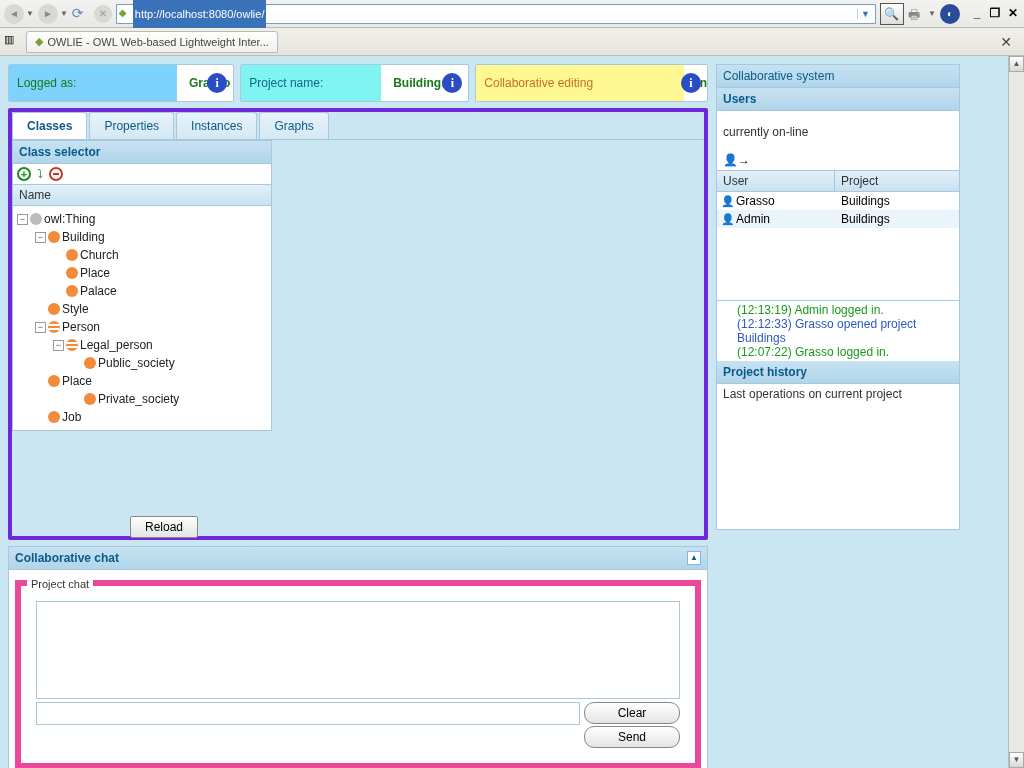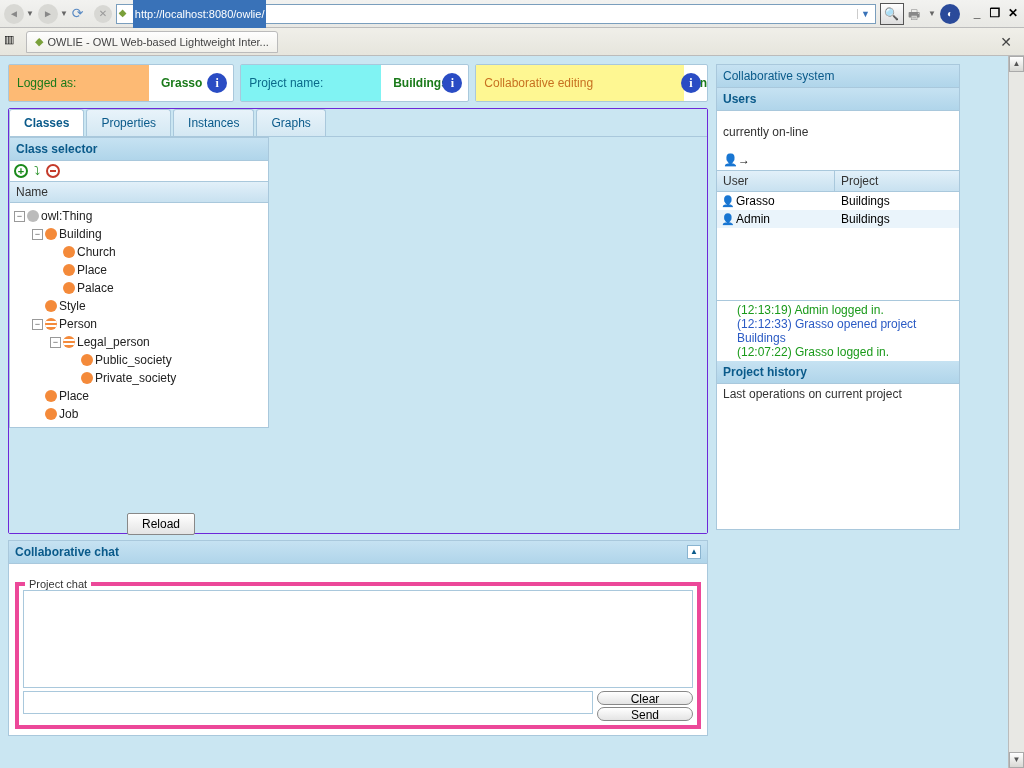--- a/index.html
+++ b/index.html
@@ -24,27 +24,27 @@
 .tab{height:22px;background:linear-gradient(#fefefe,#f1f0ea);border:1px solid #bbb;border-radius:3px 3px 0 0;padding:2px 8px;display:flex;align-items:center;gap:4px;font-size:11px;color:#444}
 .tab-close{margin-left:auto;margin-right:8px;font-size:14px;color:#444}
 .main-content{background:#cae6f2;padding:8px;height:712px;display:flex;gap:8px;position:relative}
 .left-col{width:700px;display:flex;flex-direction:column;gap:6px}
 .right-col{width:244px}
 .info-strip{display:flex;gap:6px}
 .info-box{height:38px;border:1px solid #a9c8dc;background:#fff;display:flex;align-items:center;position:relative;border-radius:2px}
 .box-logged{width:308px}
 .box-project{width:312px}
 .box-collab{width:308px}
-.label-logged{background:#fdba74;color:#1a7a1a;padding:0 8px;height:100%;display:flex;align-items:center;width:140px}
+.label-logged{background:#7dd3fc;color:#1a7a1a;padding:0 8px;height:100%;display:flex;align-items:center;width:168px}
 .label-project{background:#80f3f3;color:#0a6a8a;padding:0 8px;height:100%;display:flex;align-items:center;width:140px}
 .label-collab{background:#fef792;color:#c77020;padding:0 8px;height:100%;display:flex;align-items:center;width:208px}
 .info-val{color:#1a7a1a;font-weight:bold;padding-left:12px}
 .info-val-collab{color:#1a7a1a;font-weight:bold;padding-left:8px}
 .info-icon{position:absolute;right:6px;width:20px;height:20px;border-radius:10px;background:#2a4cc4;color:#fff;display:flex;align-items:center;justify-content:center;font-size:12px;font-weight:bold;font-family:serif}
-.panel{border:1px solid #6d28d9;background:#fff;border-radius:2px}
+.panel{border:4px solid #6d28d9;background:#fff;border-radius:2px}
 .tabs-row{display:flex;background:#cae6f2;border-bottom:1px solid #a9c8dc}
 .app-tab{padding:6px 14px;color:#0a5a8a;border:1px solid #a9c8dc;border-bottom:none;background:#fff;border-radius:3px 3px 0 0;margin-right:2px;cursor:pointer}
 .app-tab.active{font-weight:bold}
 .app-tab.inactive{background:linear-gradient(#e8f3fa,#d4e8f3)}
 .classes-panel{background:#cae6f2;height:396px;position:relative}
 .class-selector{width:260px;background:#fff;border:1px solid #a9c8dc}
 .sel-title{background:linear-gradient(#c6e2f2,#b0d5ea);color:#0a5a8a;font-weight:bold;padding:4px 6px;border-bottom:1px solid #a9c8dc}
 .sel-toolbar{padding:3px 4px;display:flex;gap:2px}
 .tool-add{width:14px;height:14px;border-radius:7px;border:2px solid #1a8a1a;color:#1a8a1a;display:flex;align-items:center;justify-content:center;font-size:11px;font-weight:bold;line-height:1}
 .tool-subclass{width:14px;height:14px;display:flex;align-items:center;justify-content:center;color:#1a8a1a;font-size:12px}
@@ -59,27 +59,27 @@
 .node-orange{width:12px;height:12px;border-radius:6px;background:#f48a3a}
 .node-striped{width:12px;height:12px;border-radius:6px;background:#f48a3a;position:relative;overflow:hidden}
 .node-striped:before,.node-striped:after{content:"";position:absolute;left:0;right:0;height:2px;background:#fff}
 .node-striped:before{top:3px}.node-striped:after{top:7px}
 .indent1{padding-left:18px}.indent2{padding-left:36px}.indent3{padding-left:54px}
 .reload-btn2{display:block;margin:8px auto 0;padding:3px 14px;border:1px solid #888;background:linear-gradient(#fff,#e4e4e4);border-radius:2px;cursor:pointer;font-size:12px}
 .chat-panel{border:1px solid #a9c8dc;background:#fff}
 .chat-hdr{background:linear-gradient(#c6e2f2,#b0d5ea);color:#0a5a8a;font-weight:bold;padding:4px 6px;border-bottom:1px solid #a9c8dc;display:flex;justify-content:space-between;align-items:center}
 .collapse-btn{width:14px;height:14px;border:1px solid #8ab4d0;background:#fff;font-size:8px;text-align:center;line-height:12px;color:#0a5a8a}
 .chat-body{padding:6px}
-.fieldset{border:4px solid #ec4899;padding:4px;position:relative;margin-top:12px}
+.fieldset{border:6px solid #ec4899;padding:15px;position:relative;margin-top:4px}
 .fieldset-legend{position:absolute;top:-8px;left:6px;background:#fff;padding:0 4px;color:#333;font-size:11px}
 .chat-display{height:98px;border:1px solid #a9c8dc;background:#fff;margin-bottom:3px}
 .chat-input-row{display:flex;gap:4px}
 .chat-input{flex:1;height:23px;border:1px solid #a9c8dc}
 .chat-btns{display:flex;flex-direction:column;gap:2px;width:96px}
-.chat-btn{height:14px;border:1px solid #888;background:linear-gradient(#fff,#e4e4e4);border-radius:10px;font-size:12px;cursor:pointer}
+.chat-btn{height:22px;border:1px solid #888;background:linear-gradient(#fff,#e4e4e4);border-radius:10px;font-size:12px;cursor:pointer}
 .collab-panel{border:1px solid #a9c8dc;background:#fff;height:466px;display:flex;flex-direction:column}
 .collab-title{background:linear-gradient(#c6e2f2,#b0d5ea);color:#0a5a8a;padding:4px 6px;border-bottom:1px solid #a9c8dc}
 .collab-title.bold{font-weight:bold}
 .online-row{padding:14px 6px;color:#333;background:#fff}
 .online-icon{padding:0 6px 3px;font-size:12px}
 .user-table-hdr{display:flex;background:linear-gradient(#e2f0f9,#c8e1f0);border-top:1px solid #a9c8dc;border-bottom:1px solid #a9c8dc}
 .uth-cell{padding:3px 6px;color:#333}
 .uth-user{width:118px;border-right:1px solid #a9c8dc}
 .uth-proj{flex:1}
 .user-row{display:flex;align-items:center}
@@ -210,29 +210,29 @@
             <div class="tree-row indent2">
                 <div class="exp">−</div>
                 <div class="node-striped"></div>
                 <span>Legal_person</span>
               </div>
             <div class="tree-row indent3">
                 <div class="spacer"></div>
                 <div class="node-orange"></div>
                 <span>Public_society</span>
               </div>
+            <div class="tree-row indent1">
+                <div class="spacer"></div>
+                <div class="node-orange"></div>
+                <span>Place</span>
+              </div>
             <div class="tree-row indent3">
                 <div class="spacer"></div>
                 <div class="node-orange"></div>
                 <span>Private_society</span>
-              </div>
-            <div class="tree-row indent1">
-                <div class="spacer"></div>
-                <div class="node-orange"></div>
-                <span>Place</span>
               </div>
             <div class="tree-row indent1">
                 <div class="spacer"></div>
                 <div class="node-orange"></div>
                 <span>Job</span>
               </div>
           </div>
         </div>
         <button class="reload-btn2" style="position:absolute;left:118px;top:368px">Reload</button>
       </div>

